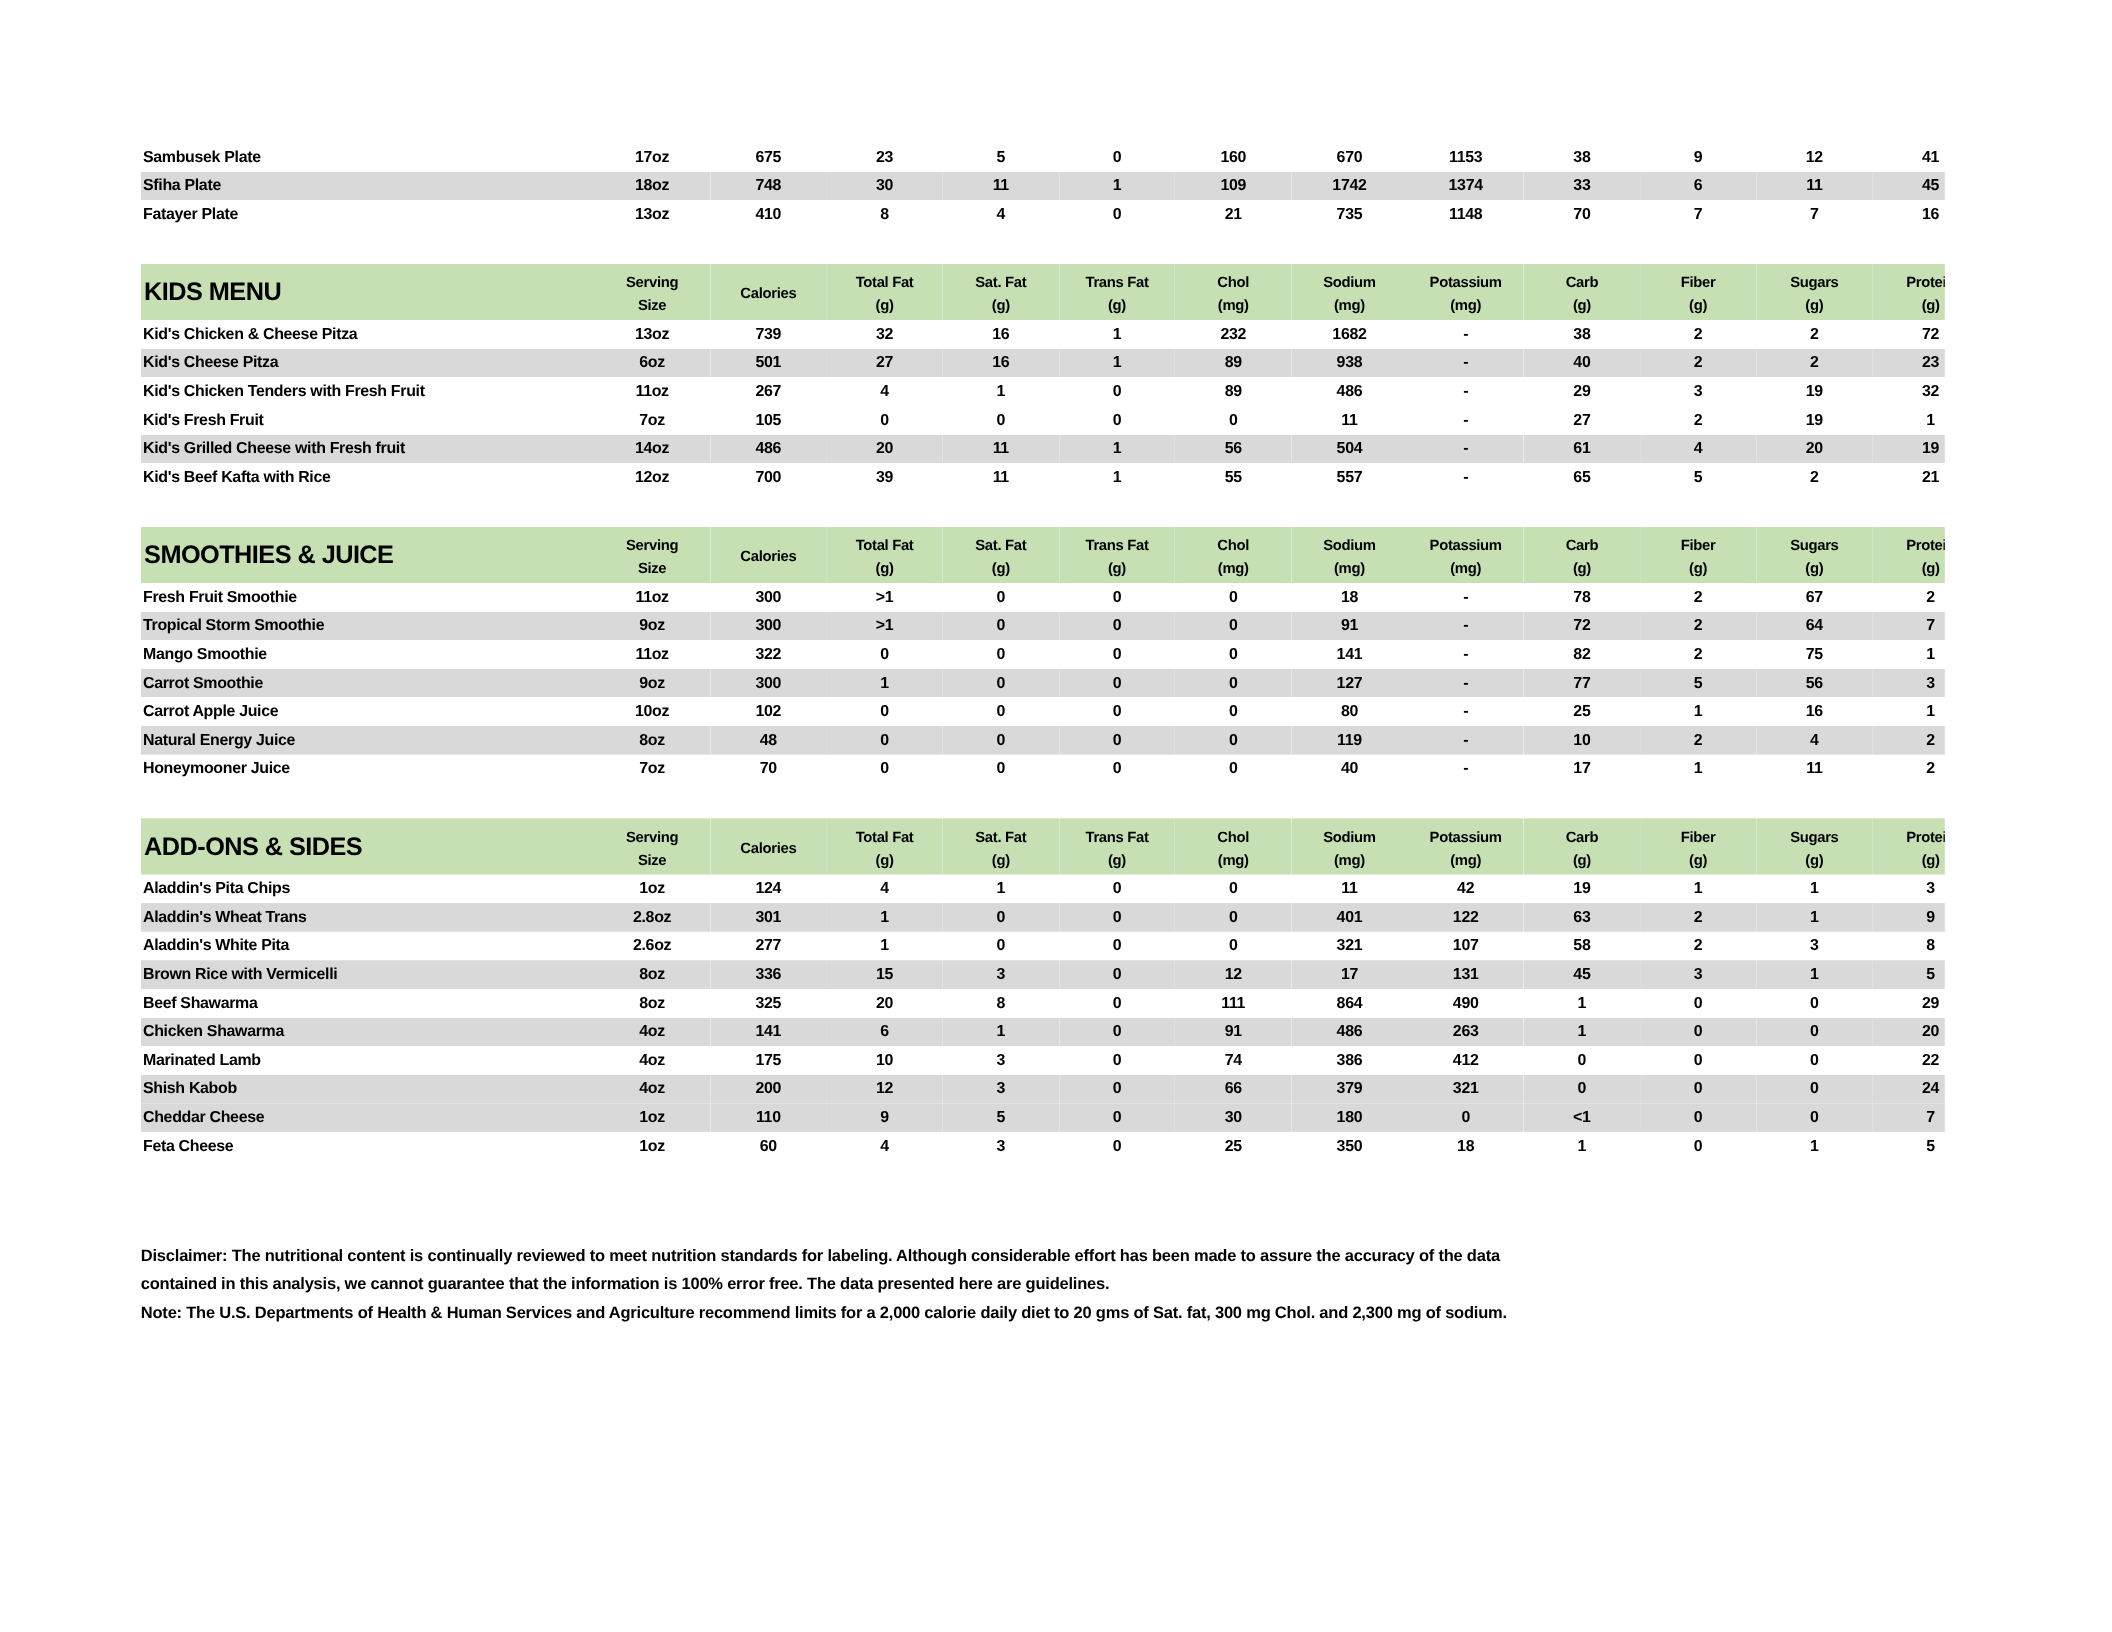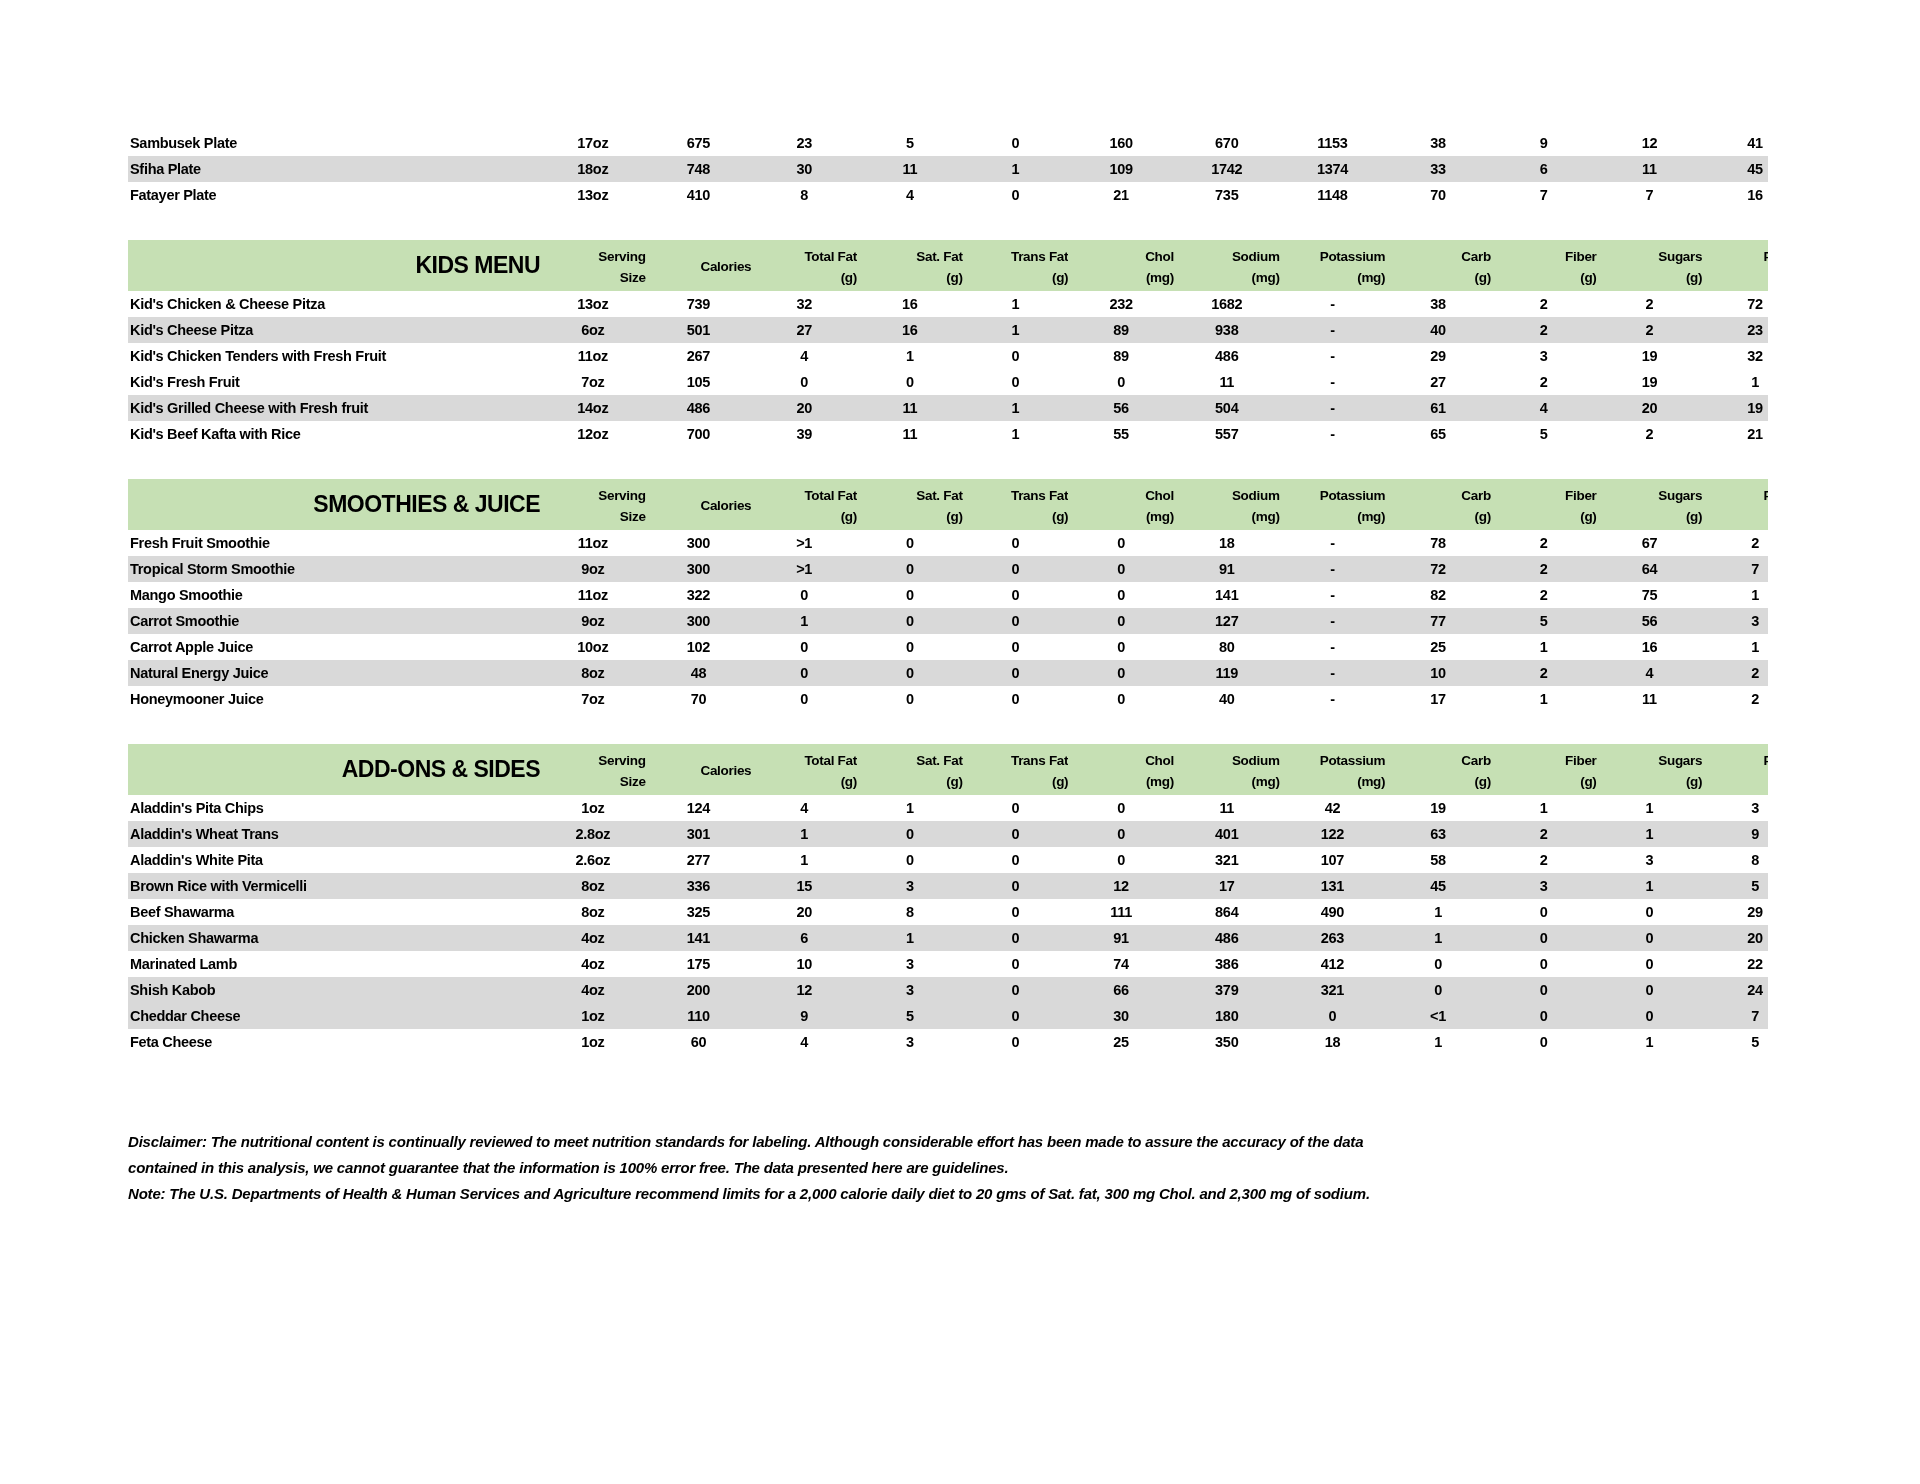--- a/index.html
+++ b/index.html
@@ -42,42 +42,41 @@
     vertical-align:middle;
     white-space:nowrap;
     overflow:hidden;
   }
   td.name{
     text-align:left;
     padding-left:2px;
   }
   tr.stripe{background:var(--stripe);}
   tr.sec-head{background:var(--green);}
-  tr.sec-head td{height:49px;line-height:normal;vertical-align:middle;text-align:right;}
+  tr.sec-head td{height:49px;line-height:normal;vertical-align:middle;}
   td.sec-title{
     font-size:23px;
     letter-spacing:-0.5px;
     text-align:left;
     padding-left:3px;
   }
   td.colhead{padding-top:2px;}
   td.colhead .l1,
   td.colhead .l2{
     display:block;
     font-size:13.5px;
     line-height:21px;
     letter-spacing:-0.3px;
   }
   .disclaimer{
     margin-top:74px;
     width:1265px;
     font-size:15px;
     line-height:26px;
     letter-spacing:-0.2px;
-    font-style:italic;
   }
   .disclaimer p{margin:0;}
 </style>
 </head>
 <body>
 
 <div class="page">
   <div class="content">
     <div id="table-root">
         <table class="menu">

